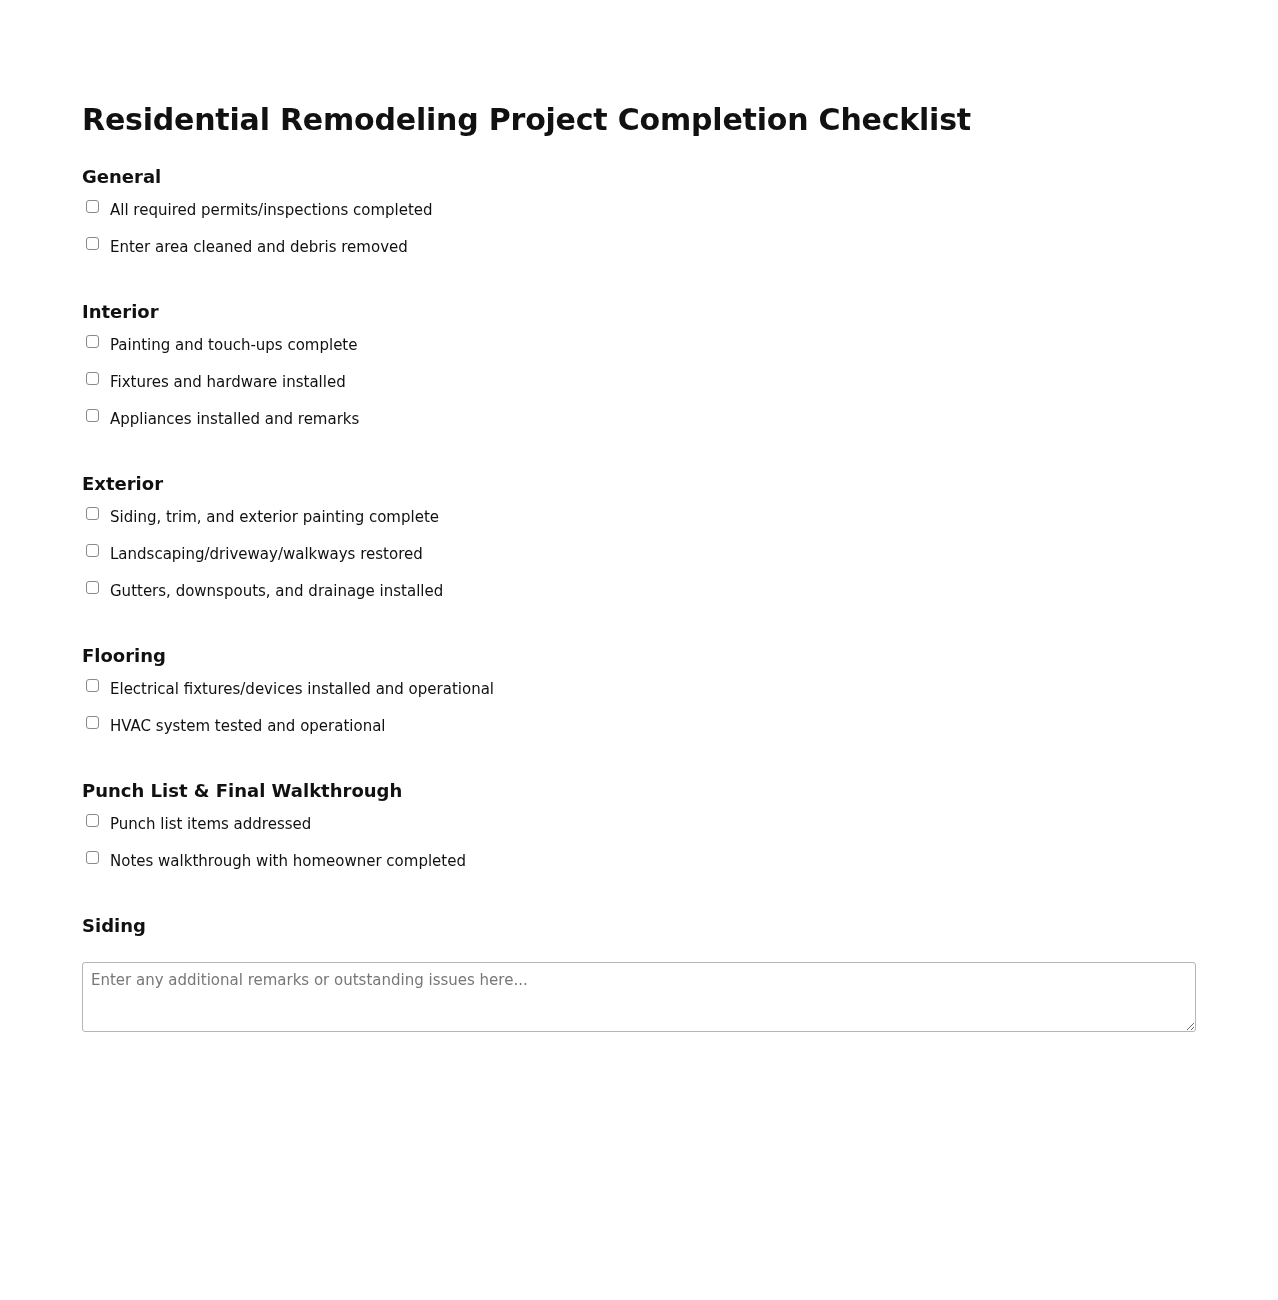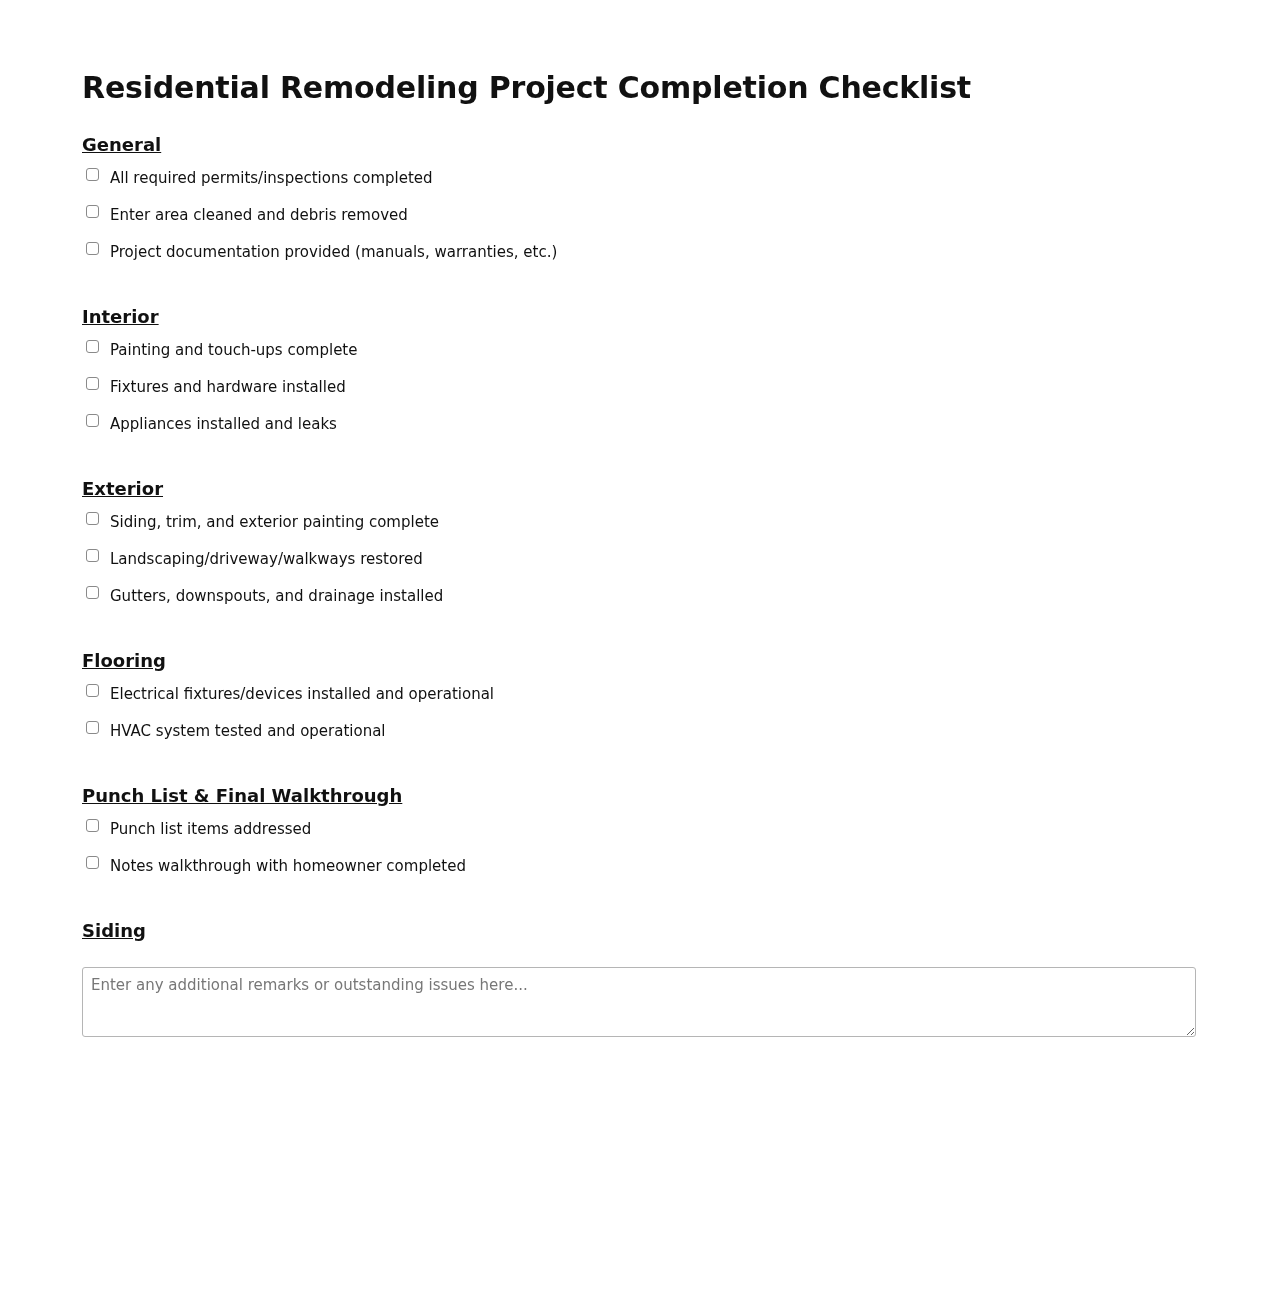--- a/index.html
+++ b/index.html
@@ -1,20 +1,20 @@
 <!DOCTYPE html>
 <html><head>
 <meta charset="utf-8">
 <style>
   html, body { margin:0; padding:0; background:#fff; }
   body { width:1278px; height:1300px; font-family:"DejaVu Sans","Liberation Sans",sans-serif; color:#111; }
-  .page { position:relative; padding:68px 82px 0 82px; }
+  .page { position:relative; padding:100px 82px 0 82px; }
   h1 { margin:0 0 25px 0; font-size:30px; font-weight:bold; line-height:40px; letter-spacing:-0.2px; }
   .section { margin-bottom:25px; }
-  h2 { margin:0 0 12px 0; font-size:18px; font-weight:bold; line-height:24px;text-decoration:underline; }
+  h2 { margin:0 0 12px 0; font-size:18px; font-weight:bold; line-height:24px; }
   .item { display:flex; align-items:flex-start; height:37px; font-size:15px; }
   .cb { width:13px; height:13px; margin:0 11px 0 4px; border:1px solid #8a8a8a; border-radius:3px; background:#fff; box-sizing:border-box; cursor:pointer; flex:none; position:relative; top:-1px; }
   .notes h2 { margin-bottom:24px; }
   textarea { display:block; width:1114px; height:70px; box-sizing:border-box; border:1px solid #b5b5b5; border-radius:3px; padding:8px 8px; font-family:"DejaVu Sans","Liberation Sans",sans-serif; font-size:15px; color:#111; resize:vertical; }
   textarea::placeholder { color:#777; }
 </style>
 </head>
 <body>
 
 <div class="page">
@@ -23,39 +23,35 @@
   <div class="section">
     <h2>General</h2>
     <label class="item">
         <span class="cb"></span>
         <span>All required permits/inspections completed</span>
       </label>
     <label class="item">
         <span class="cb"></span>
         <span>Enter area cleaned and debris removed</span>
       </label>
-    <label class="item">
-        <span class="cb"></span>
-        <span>Project documentation provided (manuals, warranties, etc.)</span>
-      </label>
   </div>
 
   <div class="section">
     <h2>Interior</h2>
     <label class="item">
         <span class="cb"></span>
         <span>Painting and touch-ups complete</span>
       </label>
     <label class="item">
         <span class="cb"></span>
         <span>Fixtures and hardware installed</span>
       </label>
     <label class="item">
         <span class="cb"></span>
-        <span>Appliances installed and leaks</span>
+        <span>Appliances installed and remarks</span>
       </label>
   </div>
 
   <div class="section">
     <h2>Exterior</h2>
     <label class="item">
         <span class="cb"></span>
         <span>Siding, trim, and exterior painting complete</span>
       </label>
     <label class="item">

